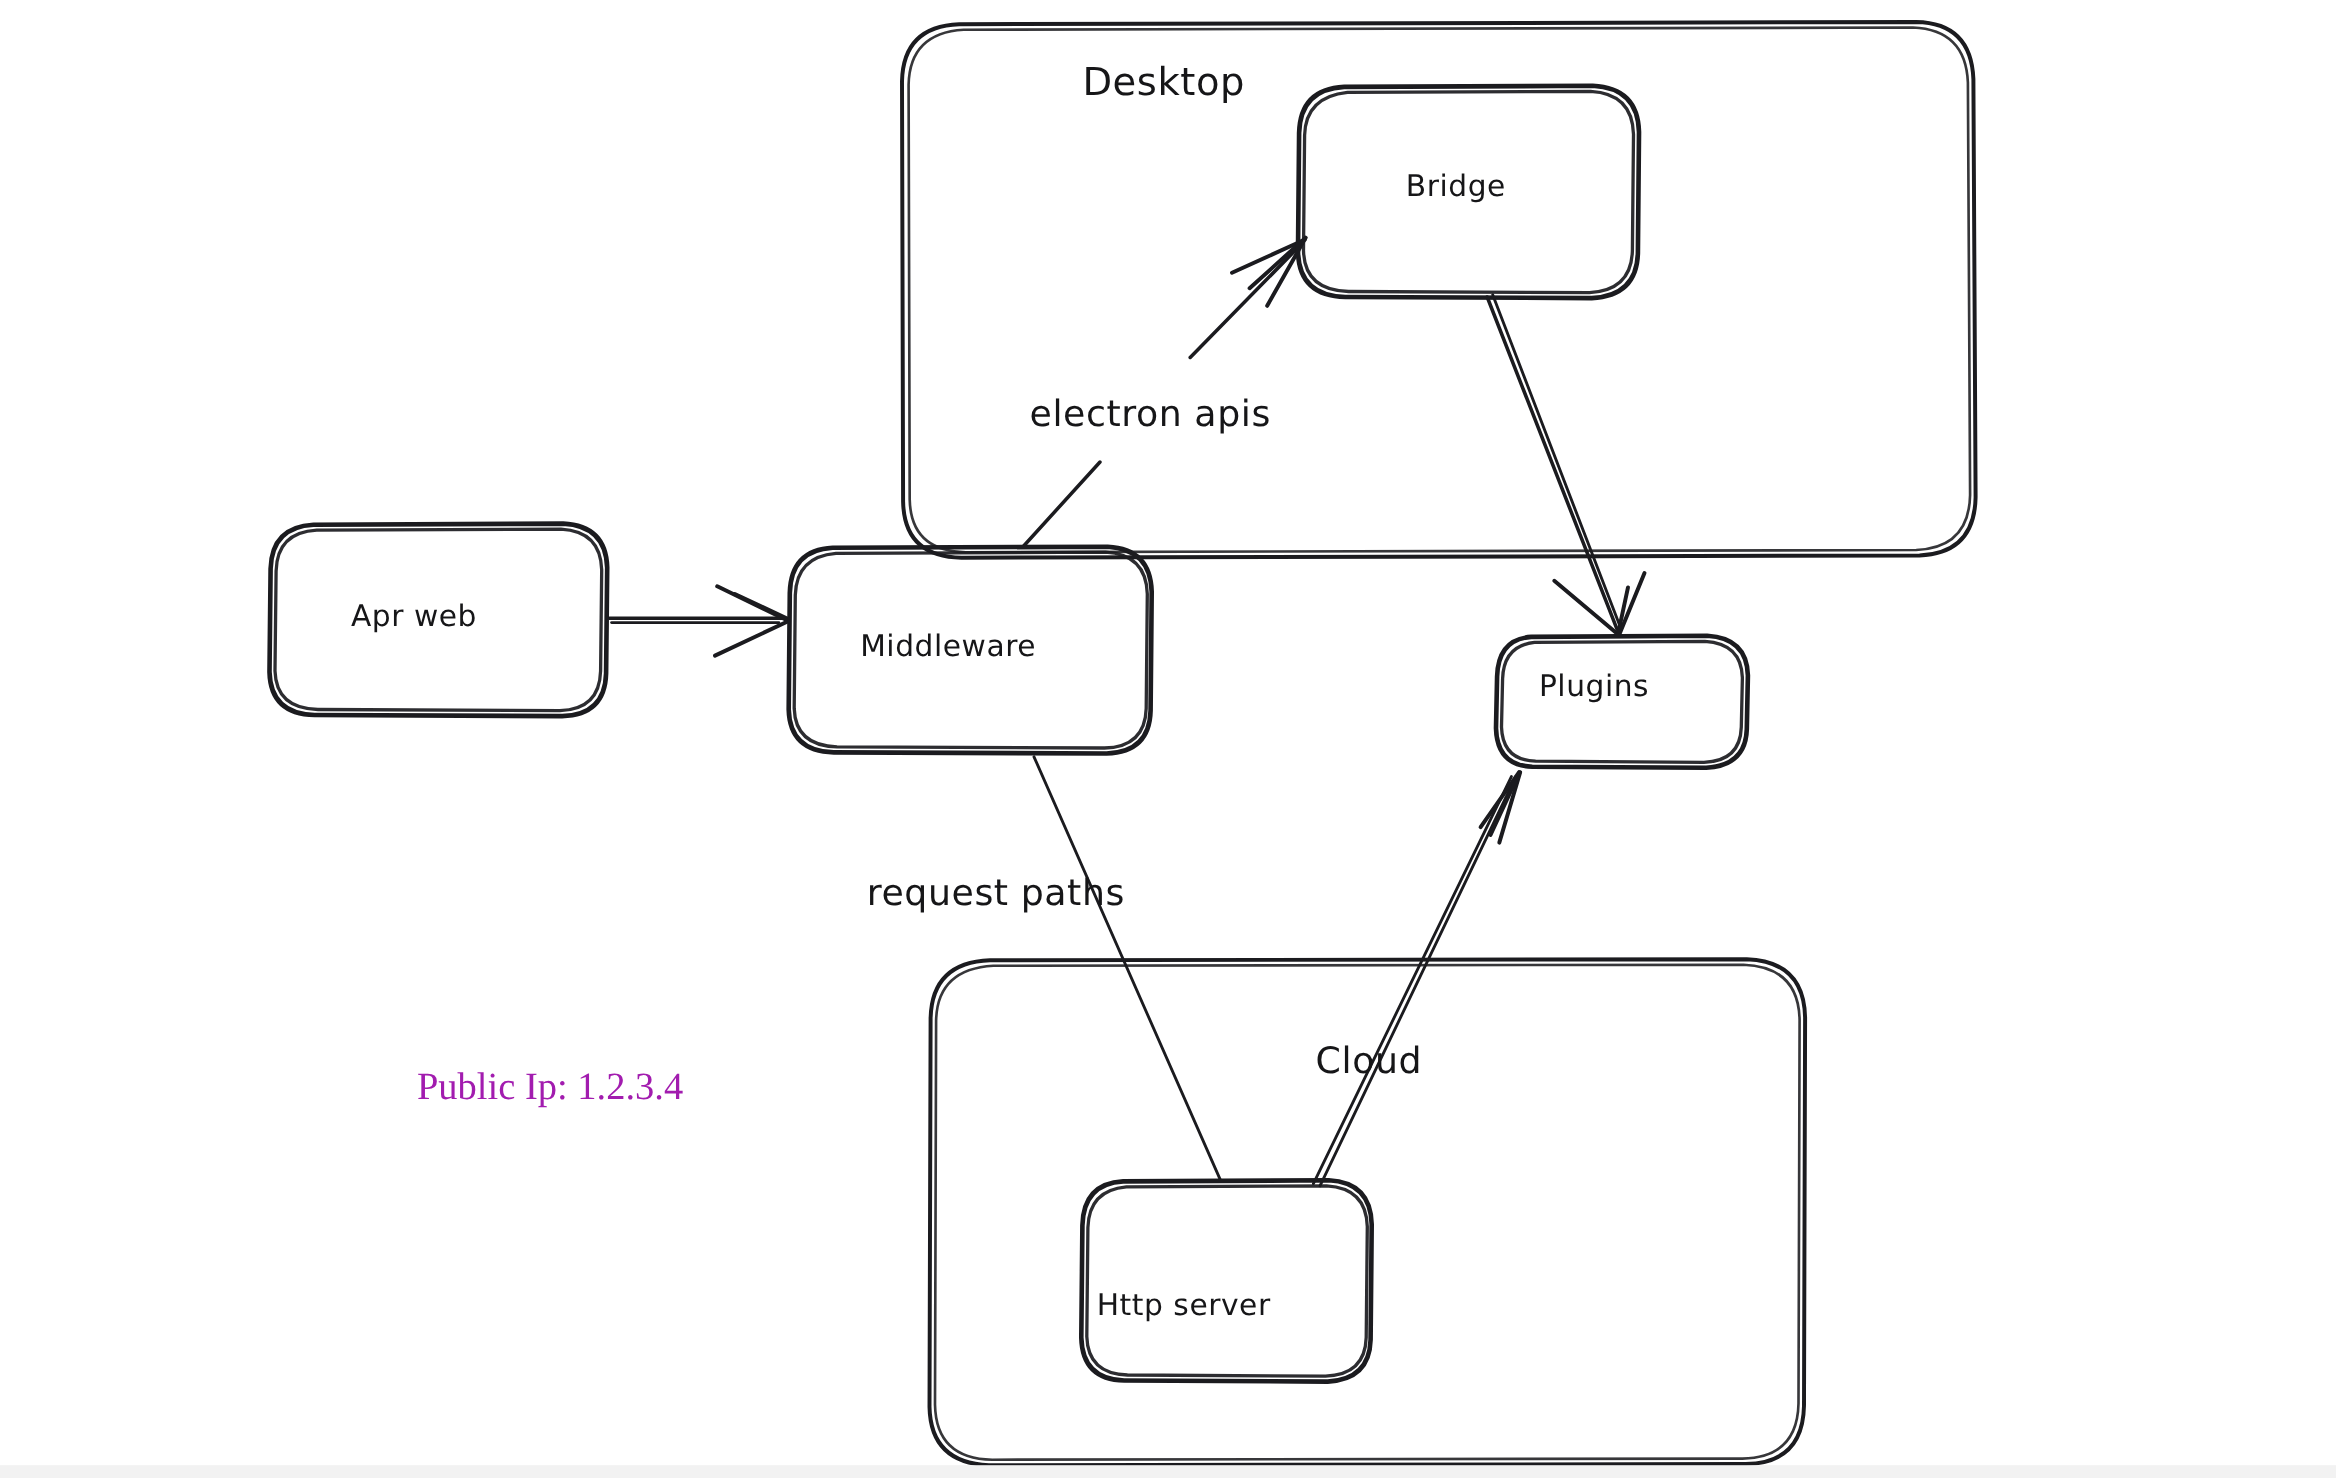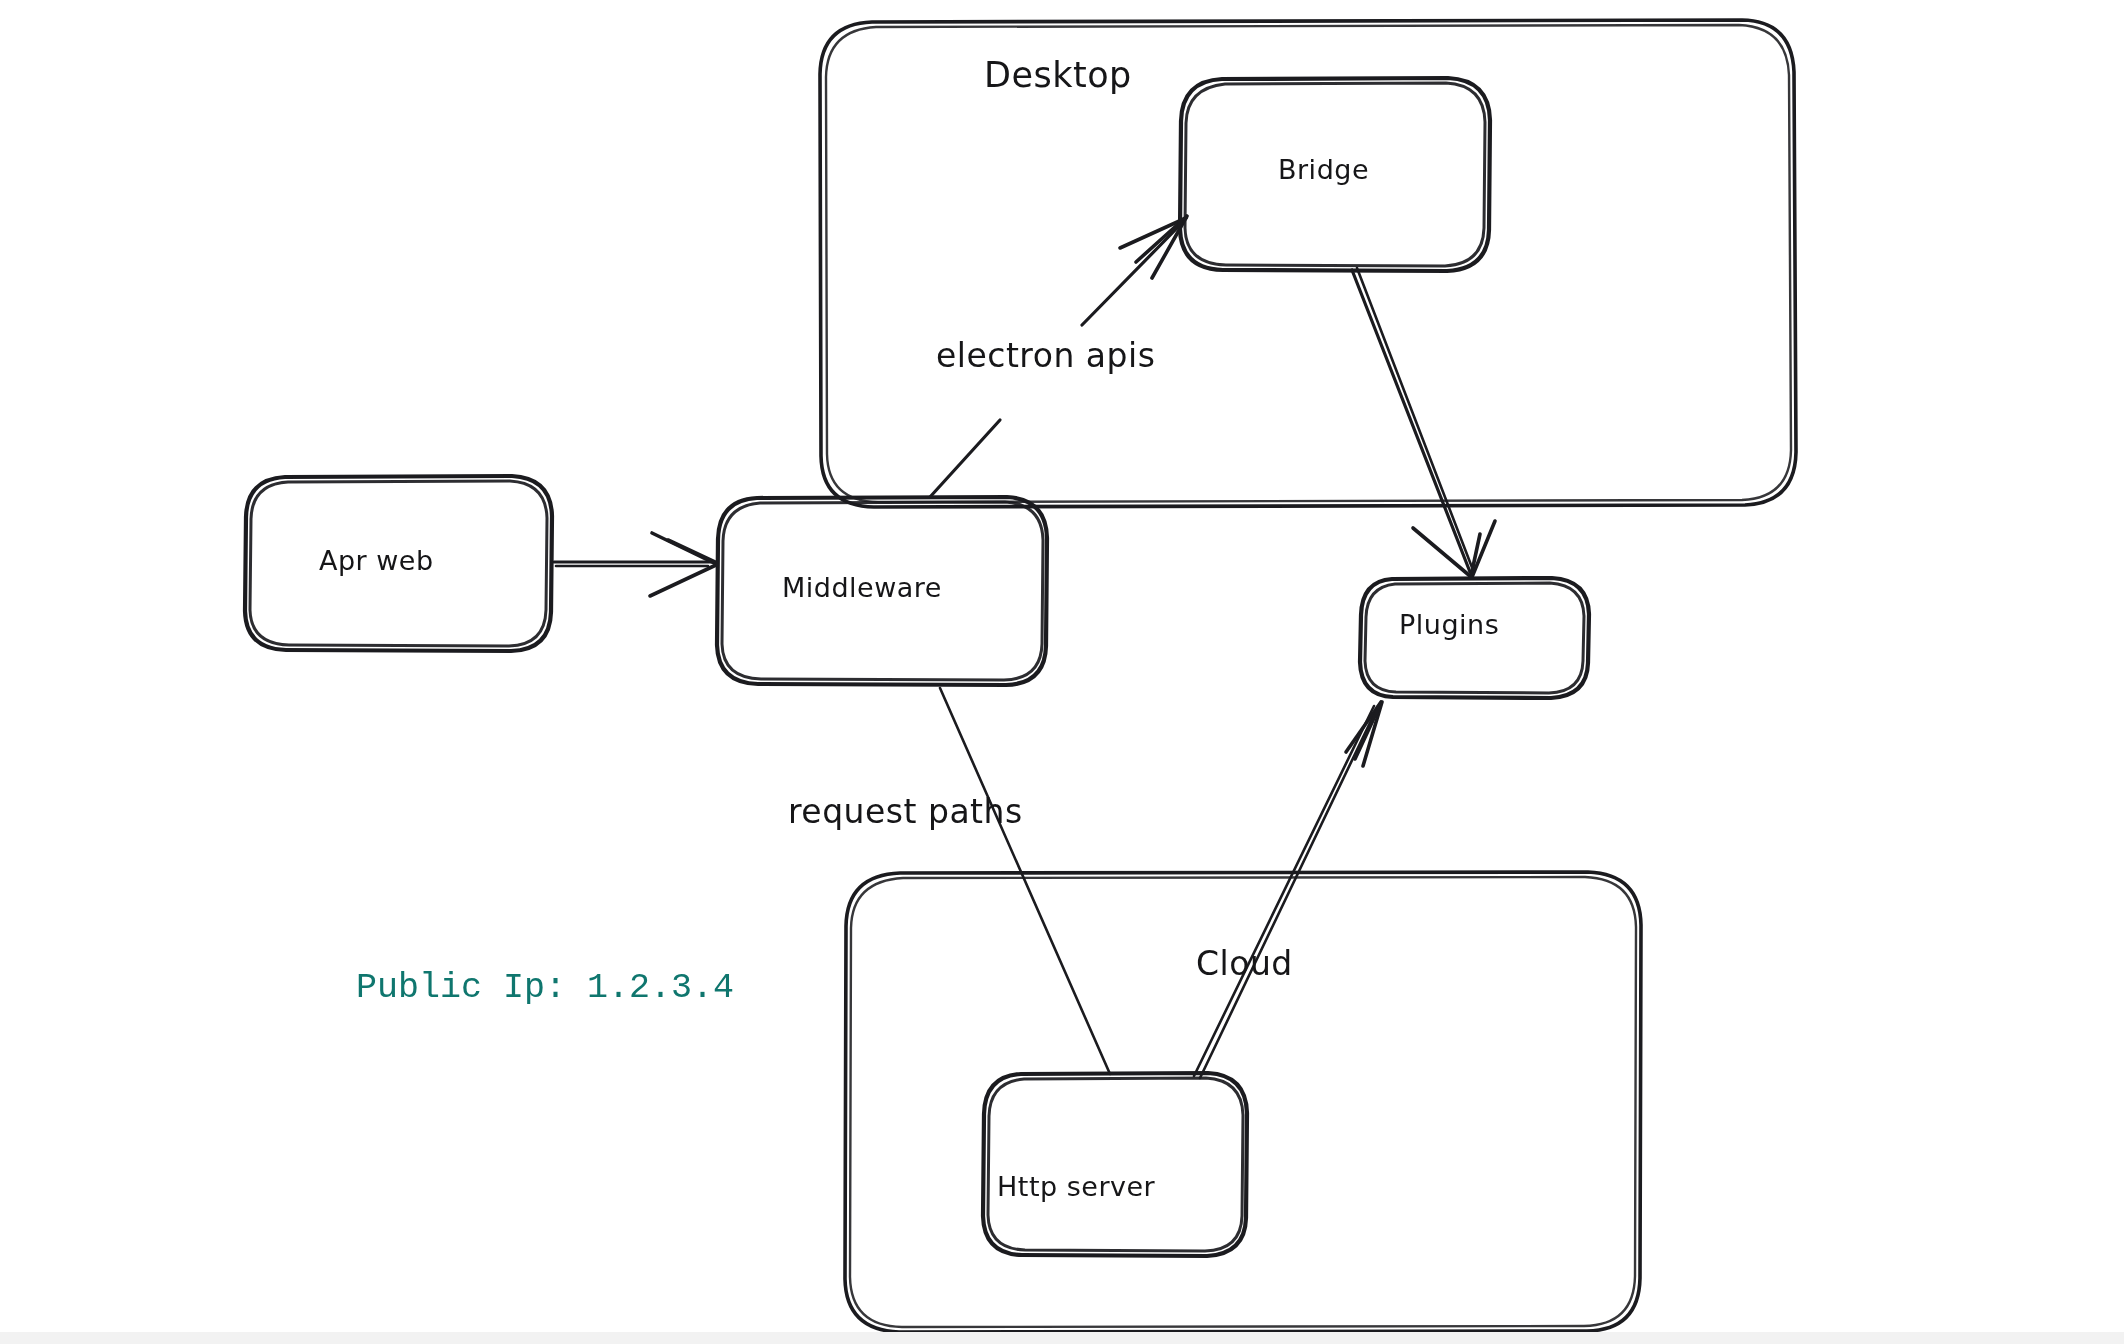--- a/index.html
+++ b/index.html
@@ -61,23 +61,24 @@
     font-size: 33px;
     font-weight: 400;
   }
   .note-line {
     font-size: 35px;
     font-weight: 400;
     line-height: 1.28;
   }
   .note-block {
     position: absolute;
-    color: #0f766e;
-    font-family: Liberation Mono, monospace;
+    color: #a21caf;
+    font-family: Liberation Serif, serif;
     white-space: nowrap;
+    margin-left: 23px;
   }
   .bottom-strip {
     position: absolute;
     left: 0;
     bottom: 0;
     width: 2124px;
     height: 12px;
     background: #f2f2f2;
   }
 </style>
@@ -166,21 +167,21 @@
   <div class="label node-label" style="left: 1278px; top: 154px;">Bridge</div>
 
   <div class="label node-label" style="left: 319px; top: 545px;">Apr web</div>
 
   <div class="label node-label" style="left: 782px; top: 572px;">Middleware</div>
 
   <div class="label node-label" style="left: 1399px; top: 609px;">Plugins</div>
 
   <div class="label node-label" style="left: 997px; top: 1143px; margin-top: 28px;">Http server</div>
 
-  <div class="label edge-label" style="left: 936px; top: 336px;">electron apis</div>
+  <div class="label edge-label" style="left: 936px; top: 356px;">electron apis</div>
 
   <div class="label edge-label" style="left: 788px; top: 792px;">request paths</div>
 
   <div class="label edge-label" style="left: 1196px; top: 944px;">Cloud</div>
 
   <div class="note-block" style="left: 356px; top: 966px;">
     <div class="note-line">Public Ip: 1.2.3.4</div>
   </div>
 
   <div class="bottom-strip"></div>

